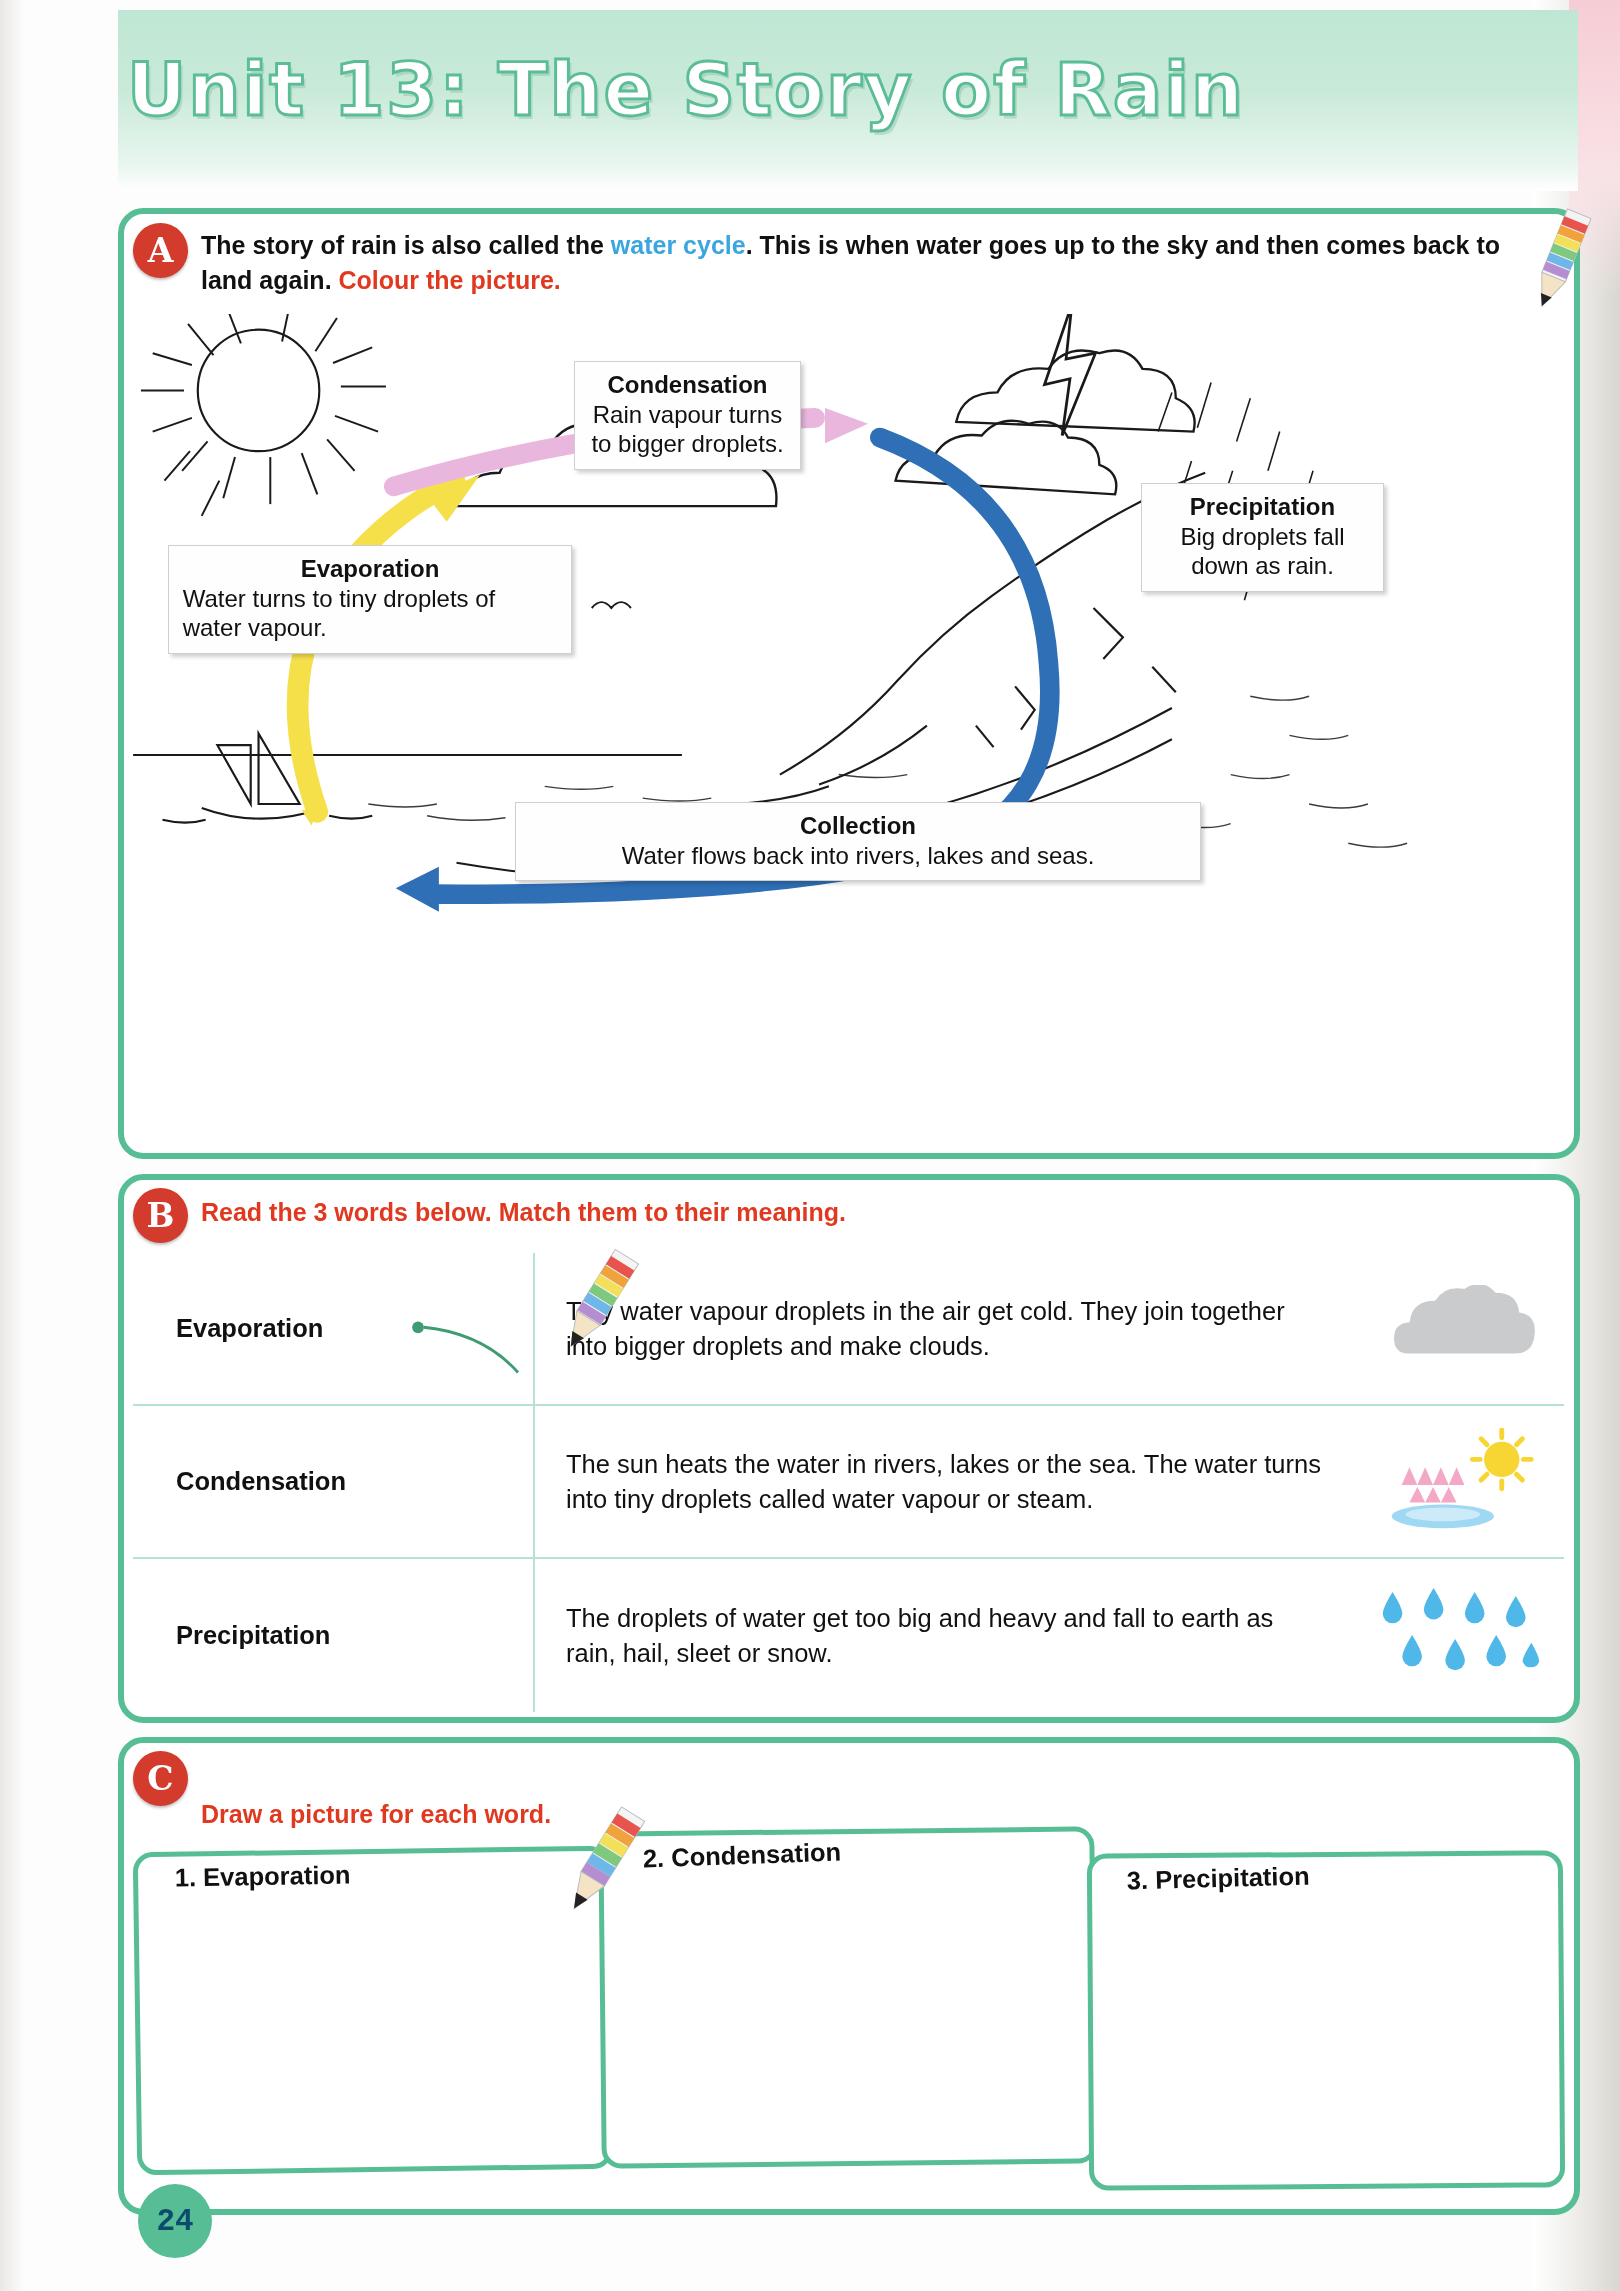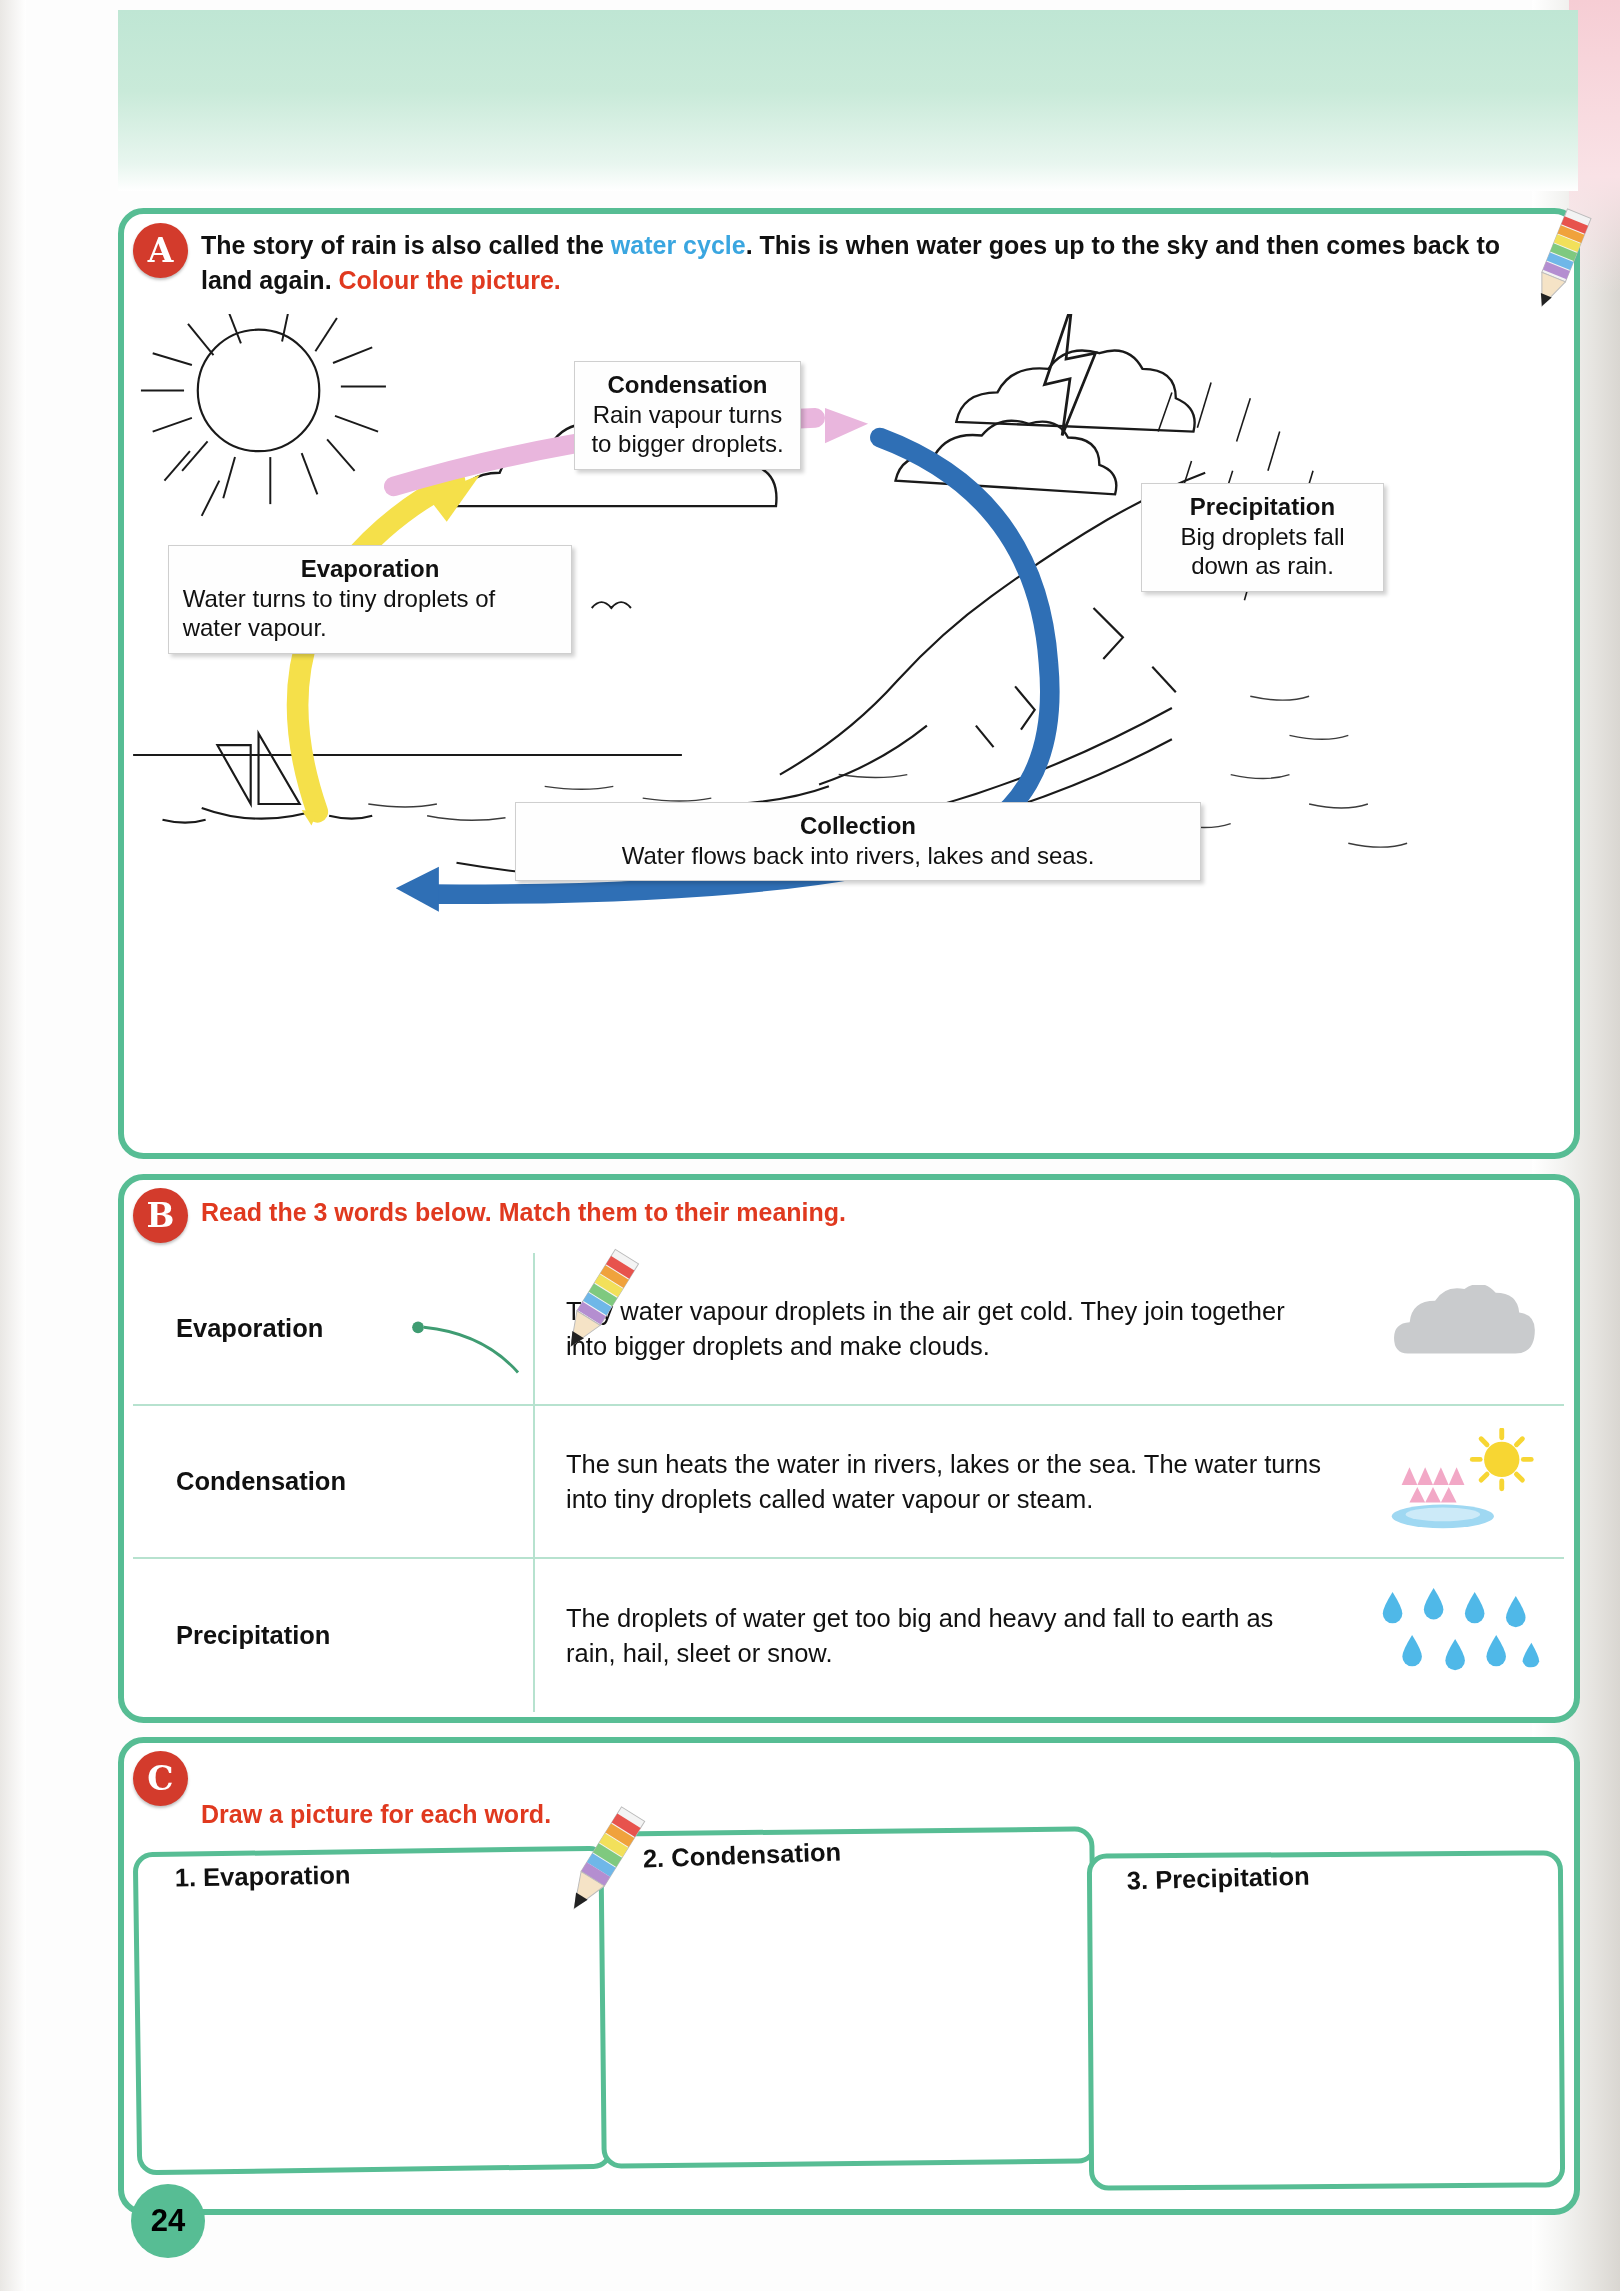--- a/index.html
+++ b/index.html
@@ -127,38 +127,39 @@
   .draw-box{
     position:absolute;border:5.9px solid #57bd94;border-radius:19.6px;background:#fff;
     box-sizing:border-box;
   }
   .draw-label{
     position:absolute;font-size:25.5px;font-weight:bold;color:#111;
     background:#fff;padding:2px 7.8px;
   }
 
   .page-num{
-    position:absolute;left:131px;top:2184px;width:74px;height:74px;border-radius:50%;
-    background:#57bd94;color:#000000;display:flex;align-items:center;justify-content:center;
-    font-size:31px;font-weight:bold;font-family:Liberation Sans, sans-serif;
+    position:absolute;left:138px;top:2184px;width:74px;height:74px;border-radius:50%;
+    background:#57bd94;color:#0c4a6e;display:flex;align-items:center;justify-content:center;
+    font-size:31px;font-weight:bold;font-family:Liberation Mono, monospace;
   }
 
   
   .pencil{position:absolute;}
 </style>
 </head>
 <body>
 
 <div class="page">
 
   <div class="left-margin"></div>
   <div class="page-edge"></div>
   <div class="page-edge-pink"></div>
 
   <div class="title-band"></div>
+  <div class="title-text">Unit 13: The Story of Rain</div>
 
   <div class="frame" id="sec-a"></div>
   <div class="badge" id="badge-a">A</div>
 
   <div class="a-instr">
     <span>The story of rain is also called the </span><span class="hl-blue">water cycle</span><span>. This is when water goes up to the sky and then comes back to land again. </span><span class="hl-red">Colour the picture.</span>
   </div>
 
   <div class="a-art">
     <svg width="1431" height="833" viewBox="0 0 1460 850">

